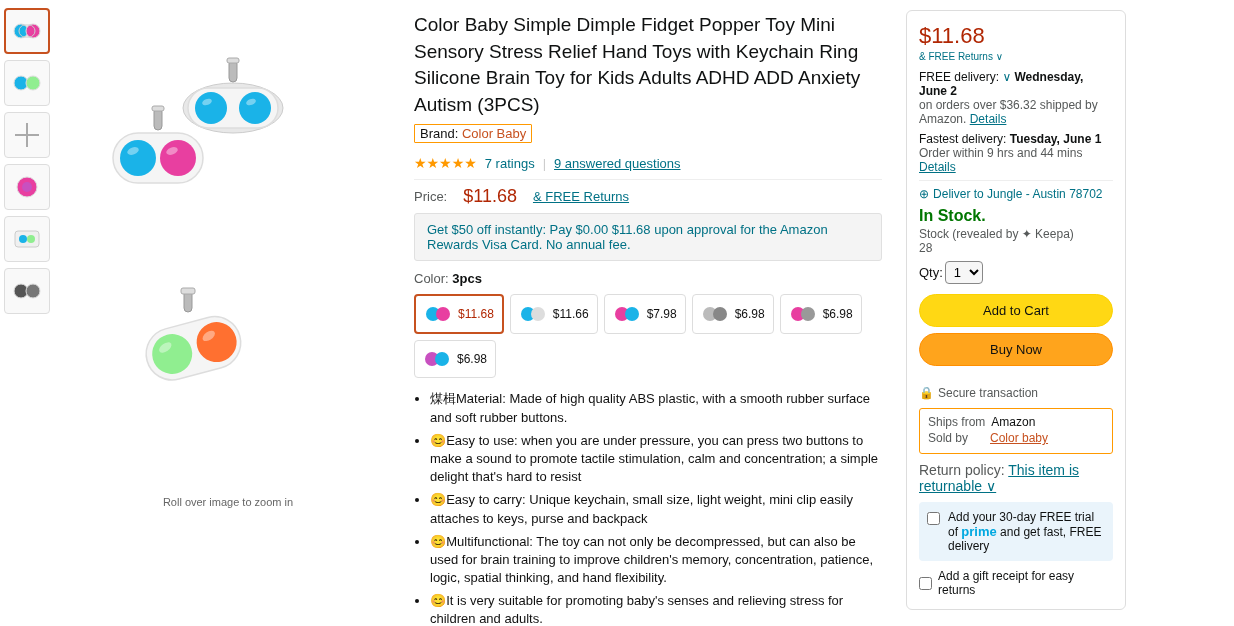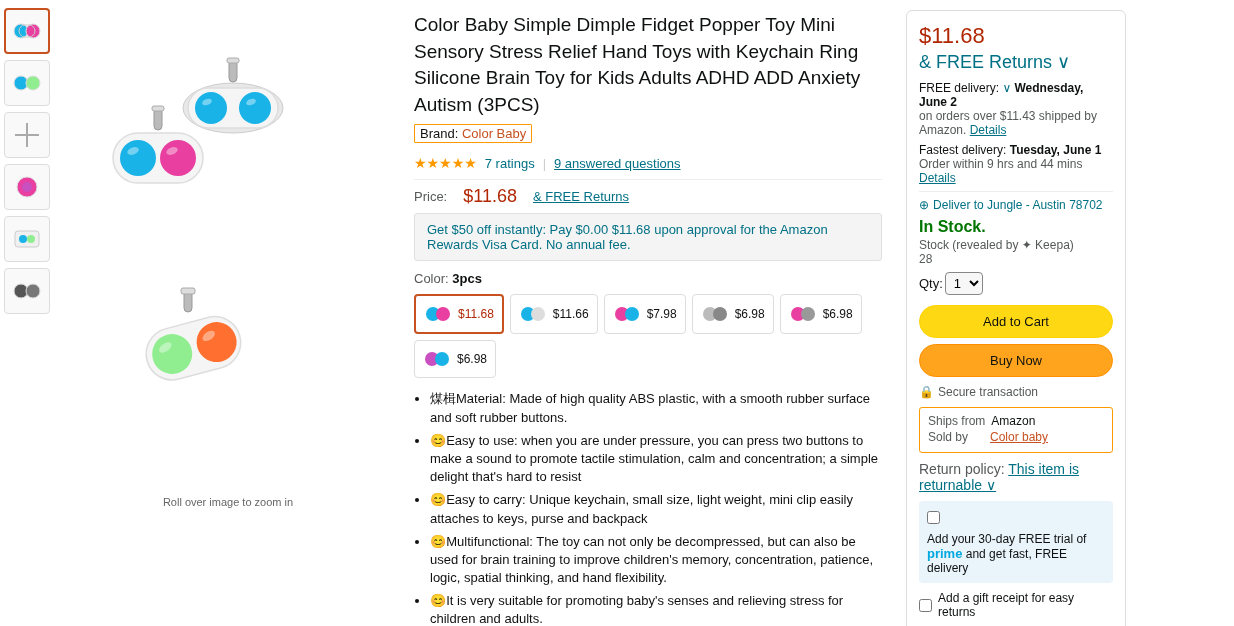--- a/index.html
+++ b/index.html
@@ -39,43 +39,43 @@
     .variant-item { border: 1px solid #ddd; border-radius: 4px; padding: 4px 8px; cursor: pointer; display: flex; align-items: center; gap: 6px; font-size: 13px; min-width: 80px; }
     .variant-item.selected { border: 2px solid #c7511f; background: #fff; }
     .variant-price { font-size: 12px; }
     .variant-icon { width: 28px; height: 28px; }
     .bullet-list { margin-left: 16px; margin-bottom: 10px; }
     .bullet-list li { font-size: 13px; margin-bottom: 5px; line-height: 1.4; }
 
     
     .buy-box { width: 220px; padding: 12px; border: 1px solid #ddd; border-radius: 6px; margin: 10px 8px; height: fit-content; }
     .buy-price { color: #B12704; font-size: 22px; font-weight: 400; margin-bottom: 2px; }
-    .free-returns-small { color: #007185; font-size: 18px; margin-bottom: 8px; }
+    .free-returns-small { color: #007185; font-size: 10px; margin-bottom: 8px; }
     .delivery-section { font-size: 12px; margin-bottom: 6px; }
     .delivery-section .del-label { color: #0F1111; }
     .delivery-section .del-date { font-weight: 700; color: #0F1111; }
     .delivery-section .del-note { color: #565959; }
     .delivery-section .del-link { color: #007185; }
     .separator { border: none; border-top: 1px solid #eee; margin: 6px 0; }
     .location-row { display: flex; align-items: center; gap: 4px; font-size: 12px; color: #007185; margin-bottom: 6px; }
     .in-stock { color: #007600; font-size: 16px; font-weight: 700; margin-bottom: 2px; }
     .stock-count { font-size: 12px; color: #565959; margin-bottom: 6px; }
     .qty-row { display: flex; align-items: center; gap: 2px; font-size: 13px; margin-bottom: 10px; }
     .qty-select { border: 1px solid #888; border-radius: 4px; padding: 2px 4px; font-size: 13px; background: #f7f7f7; }
     .btn-add-cart { width: 100%; background: #FFD814; border: 1px solid #FCD200; border-radius: 20px; padding: 8px 12px; font-size: 13px; font-weight: 400; cursor: pointer; margin-bottom: 6px; color: #0F1111; }
-    .btn-buy-now { width: 100%; background: #FFA41C; border: 1px solid #FF8F00; border-radius: 20px; padding: 8px 12px; font-size: 13px; cursor: pointer; margin-bottom: 8px; color: #0F1111; }
+    .btn-buy-now { width: 100%; background: #FFA41C; border: 1px solid #FF8F00; border-radius: 20px; padding: 8px 12px; font-size: 13px; cursor: pointer; margin-bottom: 20px; color: #0F1111; }
     .secure-row { display: flex; align-items: center; gap: 4px; font-size: 12px; color: #565959; margin-bottom: 8px; }
     .ships-sold-box { border: 1.5px solid #f90; border-radius: 3px; padding: 6px 8px; font-size: 12px; margin-bottom: 8px; }
     .ships-row { display: flex; gap: 6px; margin-bottom: 2px; }
     .ships-label { color: #565959; min-width: 56px; }
     .ships-val { color: #0F1111; }
     .sold-val { color: #c7511f; }
     .return-policy { font-size: 14px; color: #565959; margin-bottom: 8px; }
     .return-link { color: #007185; }
-    .prime-box { background: #EAF4FB; border-radius: 4px; padding: 8px; font-size: 12px; display: flex; gap: 8px; align-items: flex-start; margin-bottom: 8px; flex-direction: column; }
+    .prime-box { background: #EAF4FB; border-radius: 4px; padding: 8px; font-size: 12px; display: flex; gap: 8px; align-items: flex-start; margin-bottom: 8px; }
     .prime-checkbox { margin-top: 2px; }
     .prime-text { color: #0F1111; }
     .prime-badge { color: #00A8E0; font-weight: 700; font-size: 13px; }
     .gift-row { display: flex; align-items: center; gap: 6px; font-size: 12px; color: #0F1111; }
   </style>
 </head>
 <body>
 
 <div class="page">
 
@@ -268,21 +268,21 @@
   </div>
 
   <div class="buy-box">
     <div class="buy-price">$11.68</div>
     <div class="free-returns-small">&amp; FREE Returns ∨</div>
 
     <div class="delivery-section">
       <span class="del-label">FREE delivery:</span>
       <span style="color:#007185;cursor:pointer;">∨ </span>
       <span class="del-date">Wednesday, June 2</span><br>
-      <span class="del-note">on orders over $11.43 shipped by Amazon.</span>
+      <span class="del-note">on orders over $36.32 shipped by Amazon.</span>
       <a class="del-link" href="#">Details</a>
     </div>
 
     <div class="delivery-section">
       <span class="del-label">Fastest delivery:</span>
       <span class="del-date">Tuesday, June 1</span><br>
       <span class="del-note">Order within 9 hrs and 44 mins</span><br>
       <a class="del-link" href="#">Details</a>
     </div>
 

